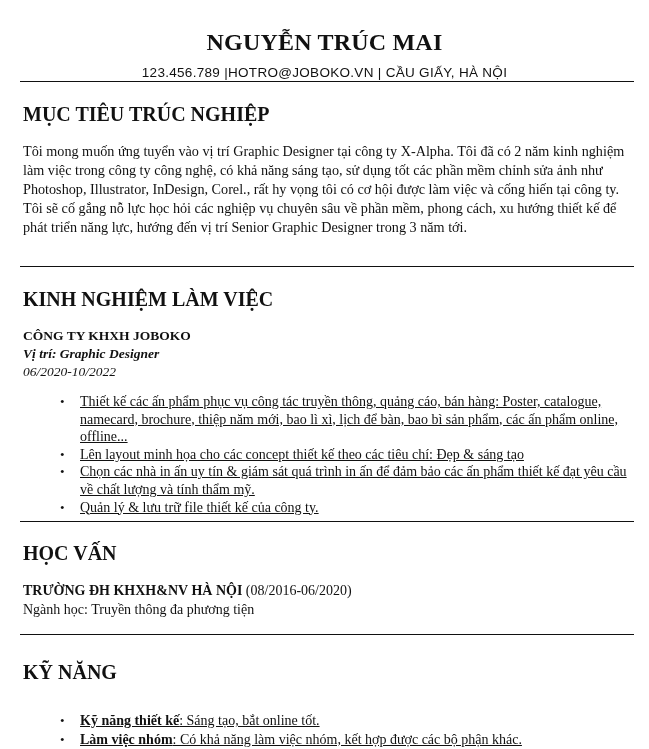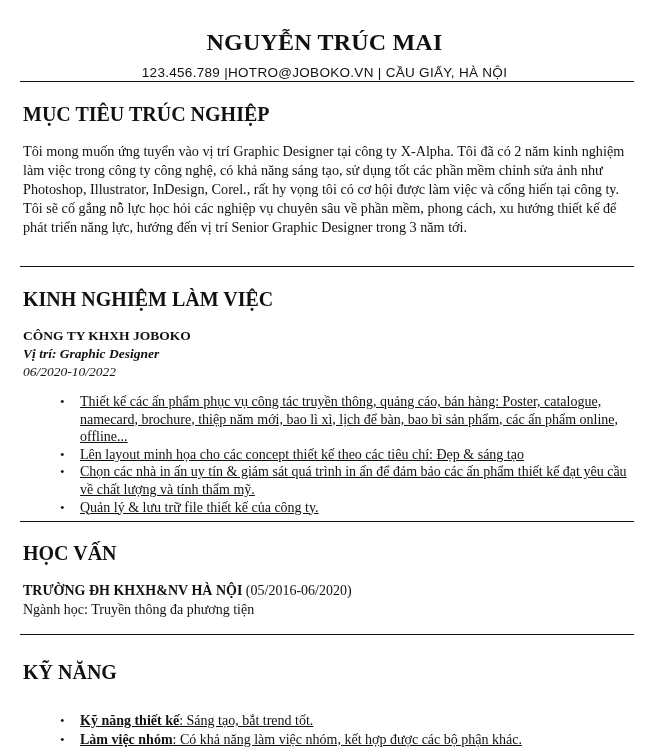--- a/index.html
+++ b/index.html
@@ -75,32 +75,32 @@
       <li>Chọn các nhà in ấn uy tín &amp; giám sát quá trình in ấn để đảm bảo các ấn phẩm thiết kế đạt yêu cầu về chất lượng và tính thẩm mỹ.</li>
       <li>Quản lý &amp; lưu trữ file thiết kế của công ty.</li>
     </ul>
   </div>
 
   <div class="rule" style="top:521px;"></div>
 
   <h2 class="section-title" style="top:541px;">HỌC VẤN</h2>
   <div class="body-text" style="top:581px;">
     <div style="font-size:14px; line-height:19px;">
-      <span class="edu-school">TRƯỜNG ĐH KHXH&amp;NV HÀ NỘI</span><span class="edu-dates"> (05/2016-06/2020)</span>
+      <span class="edu-school">TRƯỜNG ĐH KHXH&amp;NV HÀ NỘI</span><span class="edu-dates"> (08/2016-06/2020)</span>
     </div>
     <div class="edu-major" style="font-size:14px; line-height:19px;">Ngành học: Truyền thông đa phương tiện</div>
   </div>
 
   <div class="rule" style="top:634px;"></div>
 
   <h2 class="section-title" style="top:660px;">KỸ NĂNG</h2>
   <div class="body-text" style="top:699px;">
     <ul class="bullets">
       <li style="line-height:19px;">
-        <span class="skill-label">Kỹ năng thiết kế</span><span>: Sáng tạo, bắt trend tốt.</span>
+        <span class="skill-label">Kỹ năng thiết kế</span><span>: Sáng tạo, bắt online tốt.</span>
       </li>
       <li style="line-height:19px;">
         <span class="skill-label">Làm việc nhóm</span><span>: Có khả năng làm việc nhóm, kết hợp được các bộ phận khác.</span>
       </li>
     </ul>
   </div>
 
 </div>
 
 </body></html>

